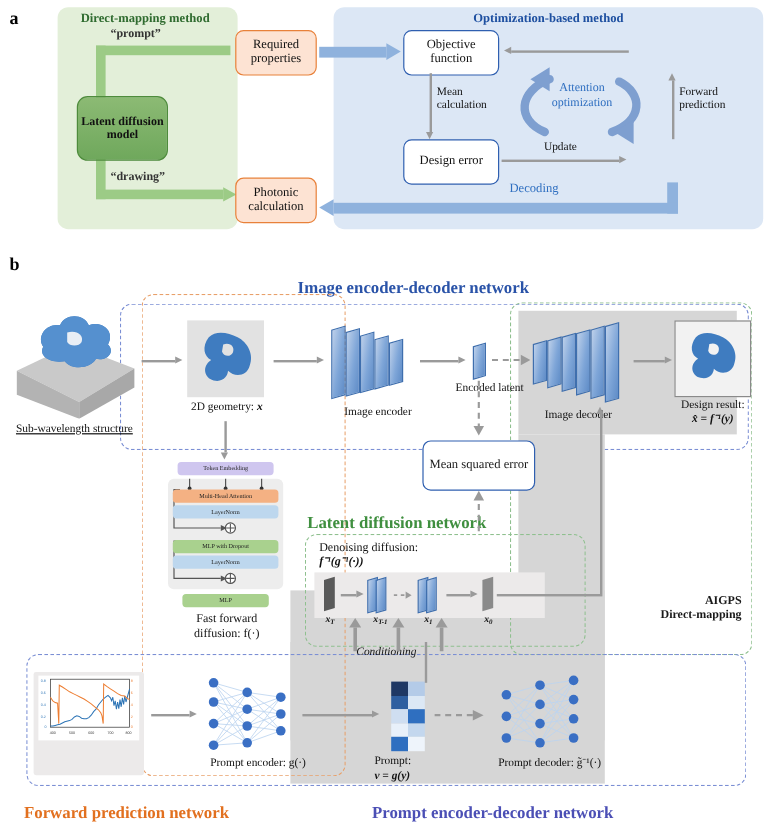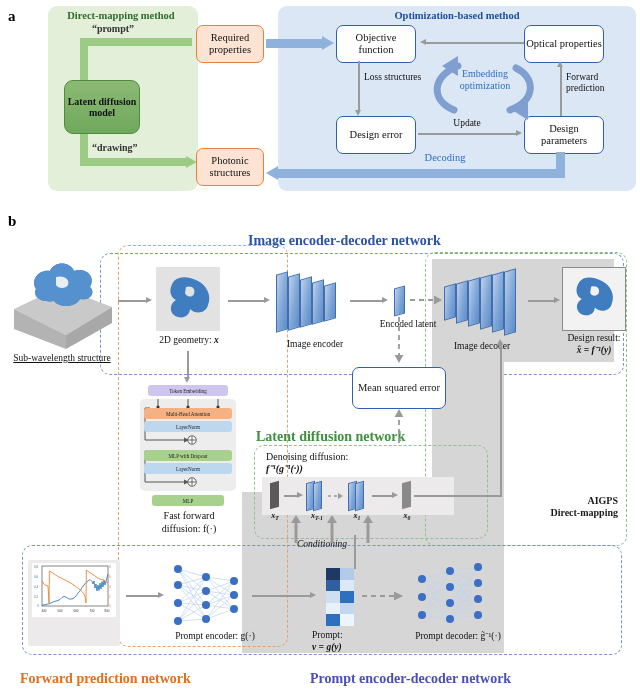--- a/index.html
+++ b/index.html
@@ -99,52 +99,50 @@
   <div class="gbar abs" style="left:80px;top:38px;width:8px;height:128px;"></div>
   <div class="gbar abs" style="left:80px;top:158px;width:106px;height:8px;"></div>
   <div class="abs" style="left:186px;top:155.5px;width:0;height:0;border-top:6.5px solid transparent;border-bottom:6.5px solid transparent;border-left:11px solid #9ccb86;"></div>
 
   <div class="abs glabel" style="left:92px;top:23px;">“prompt”</div>
   <div class="abs glabel" style="left:92px;top:142px;">“drawing”</div>
 
   <div class="lat-box">Latent diffusion model</div>
 
   <div class="orange-box" style="left:196px;top:25px;width:66px;height:36px;">Required properties</div>
-  <div class="orange-box" style="left:196px;top:148px;width:66px;height:36px;">Photonic structures</div>
+  <div class="orange-box" style="left:196px;top:148px;width:66px;height:36px;">Photonic calculation</div>
 
   <div class="bbar abs" style="left:266px;top:39px;width:56px;height:9px;"></div>
   <div class="abs" style="left:322px;top:36px;width:0;height:0;border-top:7.5px solid transparent;border-bottom:7.5px solid transparent;border-left:12px solid #8fb2dd;"></div>
 
   <div class="bluebox" style="left:336px;top:25px;width:78px;height:36px;">Objective function</div>
-  <div class="bluebox" style="left:524px;top:25px;width:78px;height:36px;">Optical properties</div>
   <div class="bluebox" style="left:336px;top:116px;width:78px;height:36px;">Design error</div>
-  <div class="bluebox" style="left:524px;top:116px;width:78px;height:36px;">Design parameters</div>
 
   <div class="grayline abs" style="left:426px;top:42.2px;width:98px;height:1.6px;"></div>
   <div class="abs" style="left:420px;top:39.4px;width:0;height:0;border-top:3.6px solid transparent;border-bottom:3.6px solid transparent;border-right:6px solid #9a9a9a;"></div>
 
   <div class="grayline abs" style="left:358px;top:61px;width:1.6px;height:49px;"></div>
   <div class="ahead-d abs" style="left:355.2px;top:110px;"></div>
-  <div class="abs edgelabel" style="left:364px;top:72px;width:60px;text-align:left;">Loss structures</div>
+  <div class="abs edgelabel" style="left:364px;top:72px;width:60px;text-align:left;">Mean calculation</div>
 
   <div class="grayline abs" style="left:560px;top:67px;width:1.6px;height:49px;"></div>
   <div class="ahead-u abs" style="left:557.2px;top:61px;"></div>
   <div class="abs edgelabel" style="left:566px;top:72px;width:70px;text-align:left;">Forward prediction</div>
 
   <div class="grayline abs" style="left:418px;top:133.2px;width:98px;height:1.6px;"></div>
   <div class="ahead-r abs" style="left:516px;top:130.4px;"></div>
   <div class="abs edgelabel" style="left:432px;top:118px;width:70px;">Update</div>
 
   <svg class="abs" style="left:424px;top:52px;" width="120" height="72" viewBox="0 0 120 72">
     <path d="M92,16 C112,26 112,48 86,58" stroke="#7e9fd0" stroke-width="7" fill="none" stroke-linecap="round"></path>
     <path d="M30,58 C6,48 8,24 34,14" stroke="#7e9fd0" stroke-width="7" fill="none" stroke-linecap="round"></path>
     <polygon points="34,4 34,24 18,14" fill="#7e9fd0"></polygon>
     <polygon points="88,48 88,68 104,58" fill="#7e9fd0" transform="rotate(180 96 58)"></polygon>
   </svg>
-  <div class="abs" style="left:440px;top:68px;width:90px;text-align:center;font-size:10px;line-height:1.2;color:#2f6fc0;">Embedding optimization</div>
+  <div class="abs" style="left:440px;top:68px;width:90px;text-align:center;font-size:10px;line-height:1.2;color:#2f6fc0;">Attention optimization</div>
 
   <div class="bbar abs" style="left:556px;top:152px;width:9px;height:26px;"></div>
   <div class="bbar abs" style="left:278px;top:169px;width:287px;height:9px;"></div>
   <div class="abs" style="left:266px;top:166px;width:0;height:0;border-top:7.5px solid transparent;border-bottom:7.5px solid transparent;border-right:12px solid #8fb2dd;"></div>
   <div class="abs" style="left:400px;top:152px;width:90px;text-align:center;font-size:10.5px;color:#2f6fc0;">Decoding</div>
 </div>
 
 <div class="abs" id="panel-b">
 
   <div class="abs panel-letter" style="left:8px;top:8px;">b</div>

